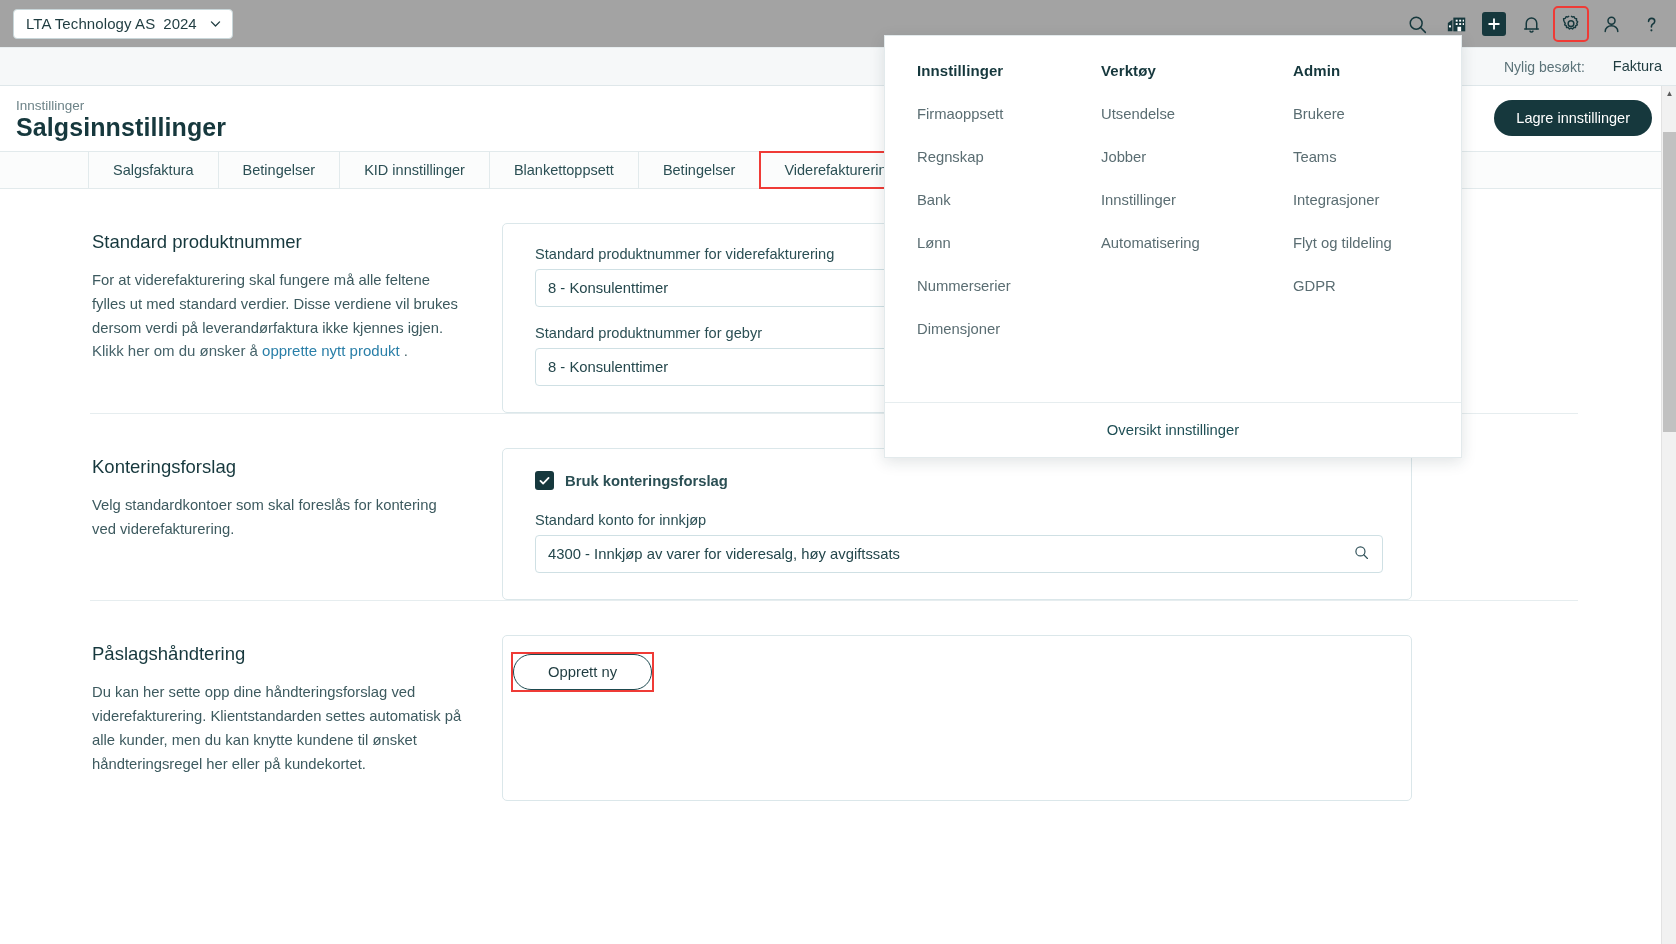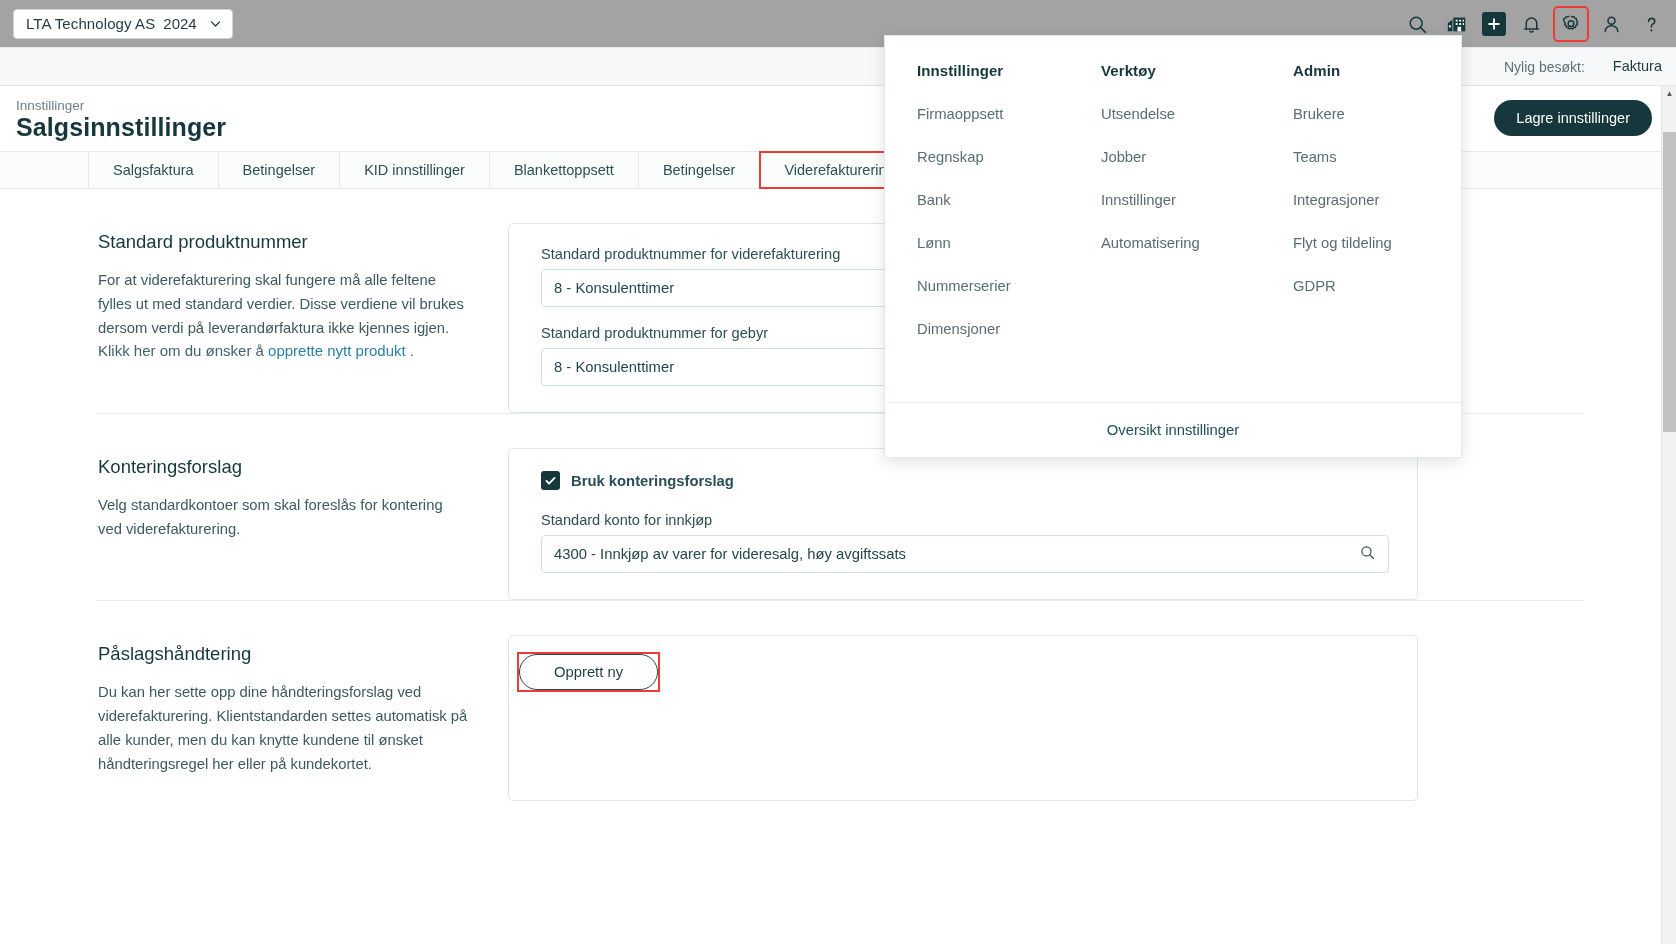--- a/index.html
+++ b/index.html
@@ -135,21 +135,21 @@
     padding: 0 24px;
     font-size: 14.5px; color: #2b4f54;
     cursor: pointer;
     border-right: 1px solid #e2eaec;
   }
   .stab:first-child { border-left: 1px solid #e2eaec; }
   .stab.hl { outline: 2px solid #ef3b36; outline-offset: -1px; position: relative; z-index: 2; }
 
   
   .content {
-    position: absolute; top: 189px; left: 8px;
+    position: absolute; top: 189px; left: 2px;
     width: 1664px; height: 755px;
     background: #ffffff;
     overflow: hidden;
   }
   .section {
     position: relative;
     display: flex;
     padding: 24px 0 0 0;
   }
   .sec-divider {

